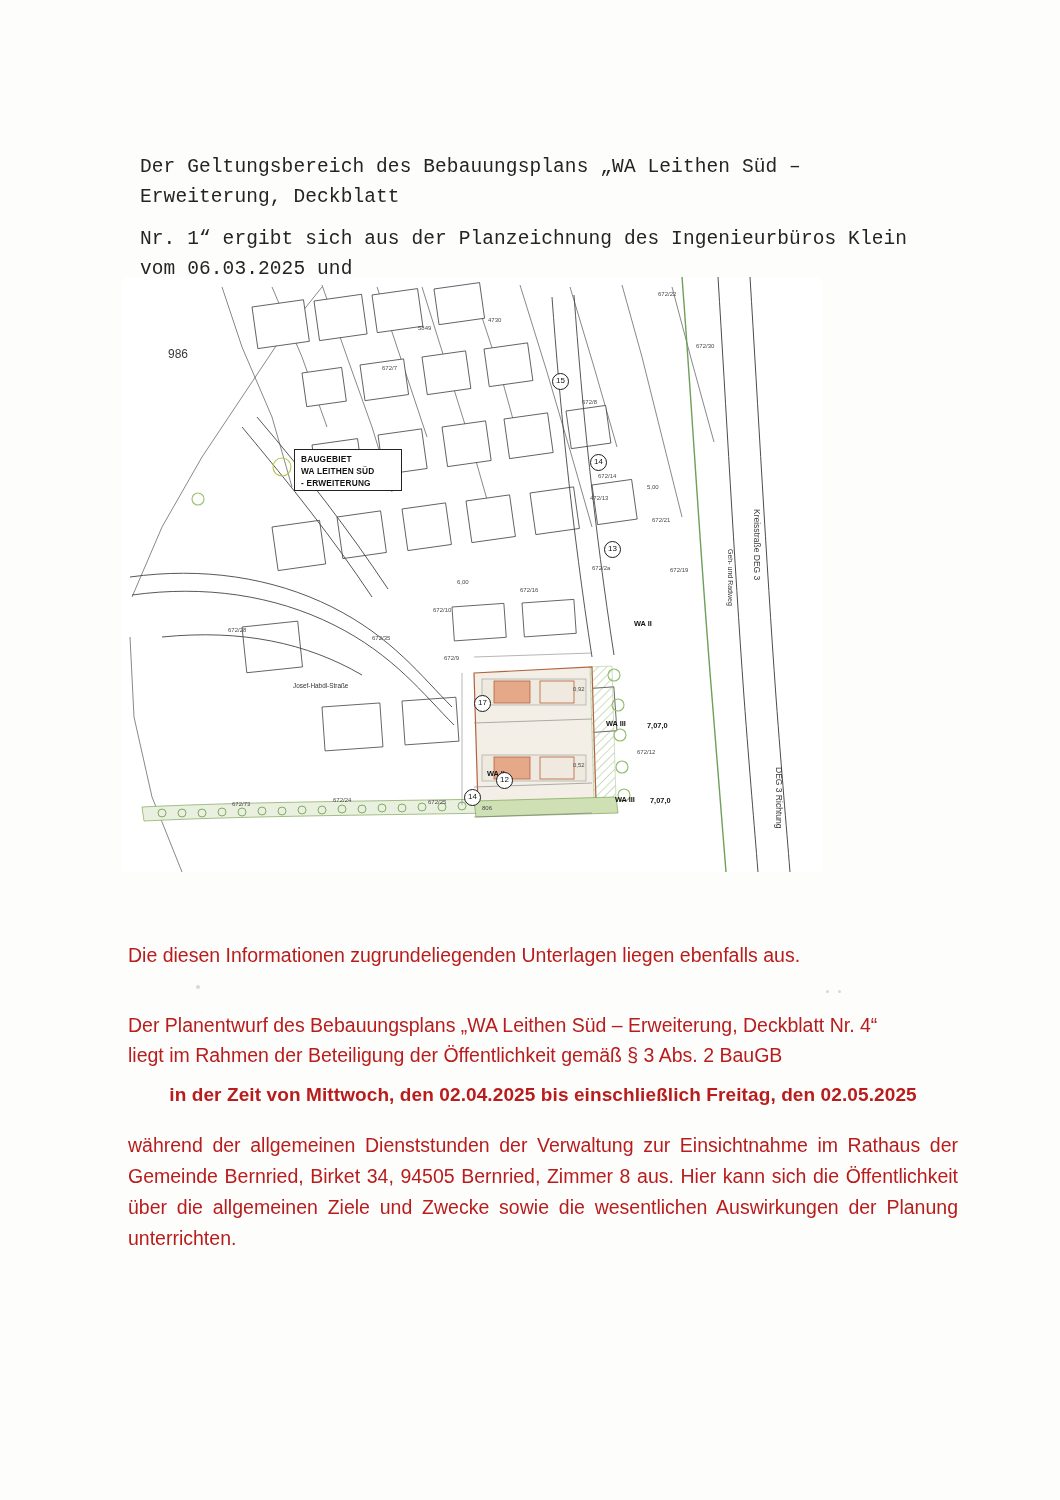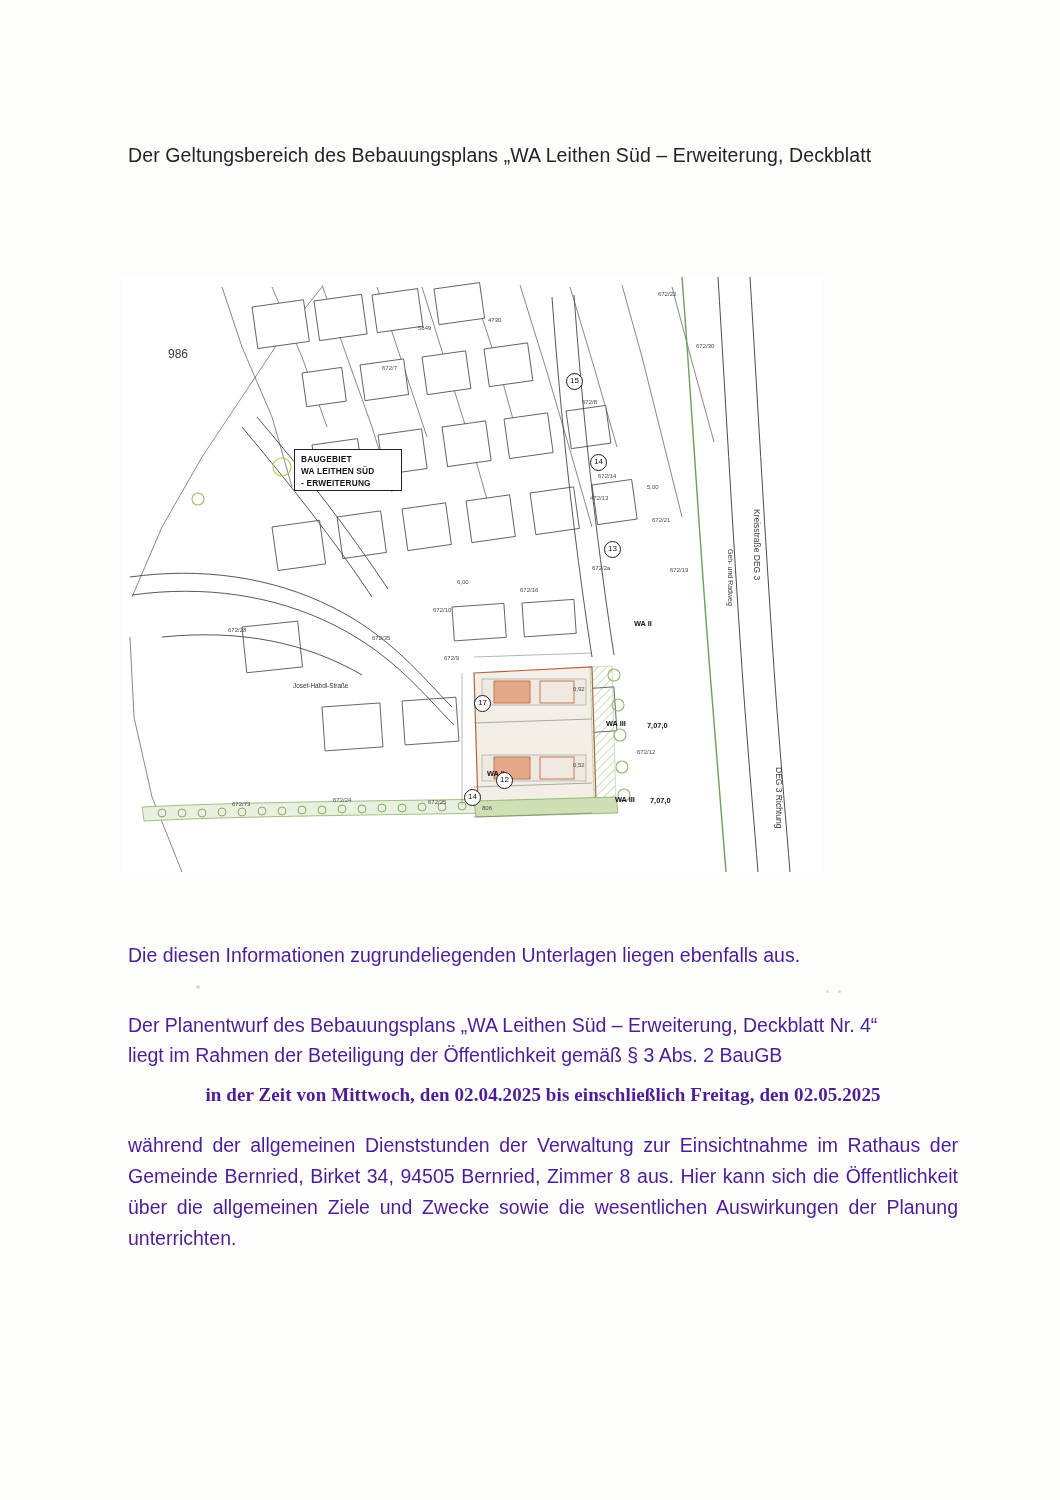--- a/index.html
+++ b/index.html
@@ -23,21 +23,21 @@
   .intro {
     position: absolute;
     left: 128px;
     top: 140px;
     width: 830px;
     font-size: 19.5px;
     line-height: 30px;
     letter-spacing: 0.1px;
     color: #242424;
   }
-  .intro p { margin: 0; }
+  .intro p { margin: 12px; font-family: Liberation Mono, monospace; }
   .intro p + p { margin-top: 0px; }
 
   
   .map-wrap {
     position: absolute;
     left: 122px;
     top: 277px;
     width: 700px;
     height: 595px;
     overflow: hidden;
@@ -106,46 +106,46 @@
     font-family: "Liberation Sans", sans-serif;
   }
 
   
   .block {
     position: absolute;
     left: 128px;
     width: 830px;
     font-size: 19.5px;
     line-height: 30px;
-    color: #4c1d95;
+    color: #b91c1c;
   }
   .b1 { top: 940px; }
   .b2 { top: 1010px; }
   .b3 {
     top: 1080px;
     font-weight: bold;
     font-size: 19px;
     text-align: center;
     letter-spacing: 0.1px;
-    font-family: Liberation Serif, serif;
   }
   .b4 {
     top: 1130px;
     text-align: justify;
     line-height: 31px;
   }
   .spot { position: absolute; background: #d8d8d8; border-radius: 50%; }
 </style>
 </head>
 <body>
 
 <div class="page">
 
   <div class="intro">
     <p>Der Geltungsbereich des Bebauungsplans „WA Leithen Süd – Erweiterung, Deckblatt</p>
+    <p>Nr. 1“ ergibt sich aus der Planzeichnung des Ingenieurbüros Klein vom 06.03.2025 und</p>
   </div>
 
   <div class="map-wrap">
     <div class="map-canvas">
 
       <svg class="map-svg" viewBox="0 0 700 595">
         <defs>
           <pattern id="hatchGreen" width="6" height="6" patternTransform="rotate(45)" patternUnits="userSpaceOnUse">
             <line x1="0" y1="0" x2="0" y2="6" stroke="#7fae5a" stroke-width="1.6"></line>
           </pattern>
@@ -318,21 +318,21 @@
       <div class="tiny" style="left:497px; top:207px;">5,00</div>
       <div class="tiny" style="left:307px; top:302px;">6,00</div>
       <div class="tiny" style="left:423px; top:409px;">0,92</div>
       <div class="tiny" style="left:423px; top:485px;">0,52</div>
       <div class="tiny" style="left:332px; top:528px;">806</div>
 
       <div class="circnum" style="left:342px; top:512px;">14</div>
       <div class="circnum" style="left:374px; top:495px;">12</div>
       <div class="circnum" style="left:482px; top:264px;">13</div>
       <div class="circnum" style="left:468px; top:177px;">14</div>
-      <div class="circnum" style="left:444px; top:96px;">15</div>
+      <div class="circnum" style="left:430px; top:96px;">15</div>
       <div class="circnum" style="left:352px; top:418px;">17</div>
     </div>
   </div>
 
   <div class="block b1">Die diesen Informationen zugrundeliegenden Unterlagen liegen ebenfalls aus.</div>
 
   <div class="block b2">
     <div>Der Planentwurf des Bebauungsplans „WA Leithen Süd – Erweiterung, Deckblatt Nr. 4“</div>
     <div>liegt im Rahmen der Beteiligung der Öffentlichkeit gemäß § 3 Abs. 2 BauGB</div>
   </div>

